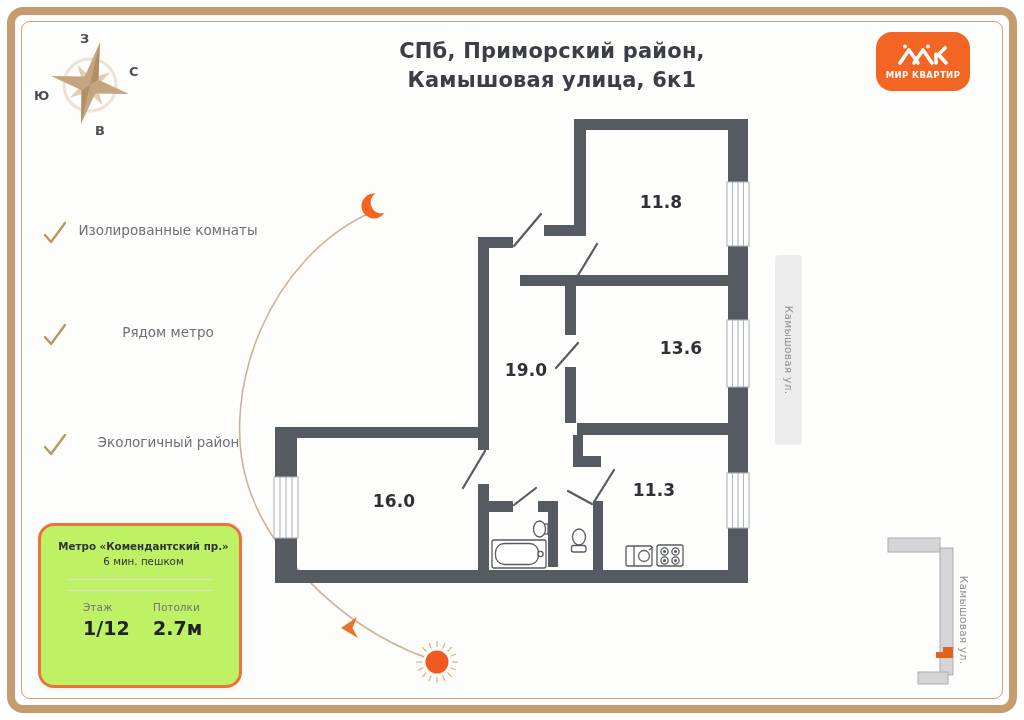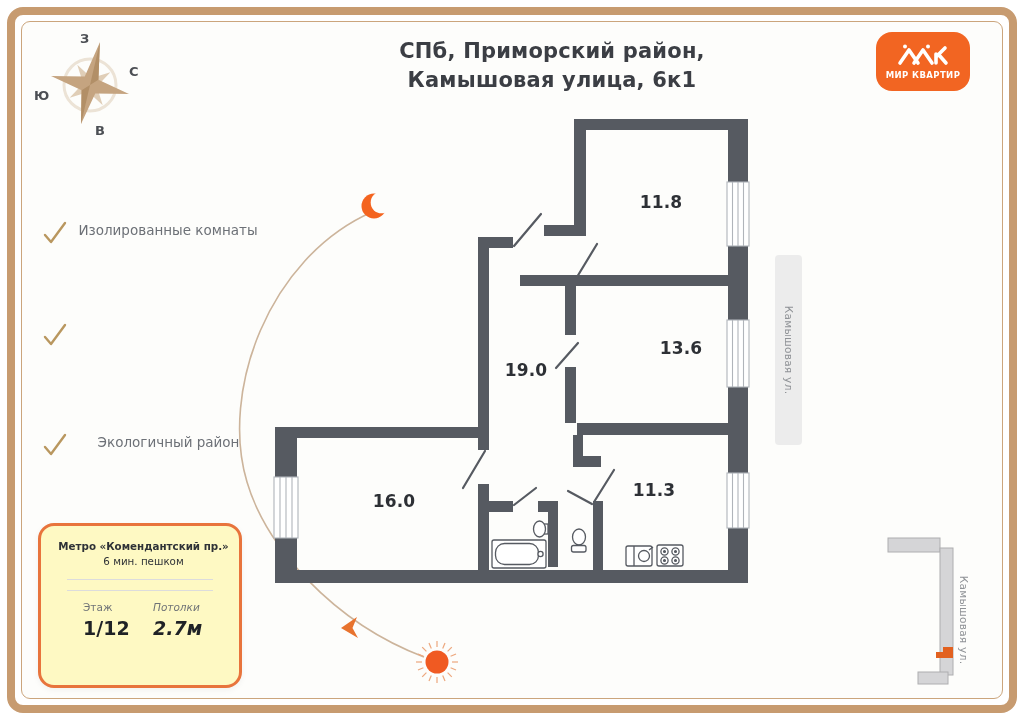--- a/index.html
+++ b/index.html
@@ -25,32 +25,32 @@
 
   
   .c-label{position:absolute;font-size:13px;font-weight:700;color:#4c4f54;}
 
   
   .feature{position:absolute;left:42px;width:216px;display:flex;align-items:flex-start;gap:10px;}
   .feature-label{flex:1;text-align:center;font-size:13.5px;color:#6d7177;line-height:21px;}
 
   
   .card{position:absolute;left:38px;top:523px;width:204px;height:165px;box-sizing:border-box;
-        background:#fef9c3;border:3px solid #e8743c;border-radius:16px;padding:13px 12px 10px;
+        background:#bef264;border:3px solid #e8743c;border-radius:16px;padding:13px 12px 10px;
         box-shadow:0 2px 6px rgba(0,0,0,0.05);}
   .card-header{display:flex;align-items:center;justify-content:center;gap:7px;}
   .metro-text{text-align:center;color:#2f3237;font-size:10.3px;line-height:15px;white-space:nowrap;}
   .metro-line1{font-weight:700;}
   .card-divider{border:0;border-top:1px solid #dcdcdc;margin:10px 14px;}
   .area-row{display:flex;align-items:center;}
   .area-label{margin-left:33px;width:54px;font-size:10.5px;color:#6f7377;line-height:13px;}
   .area-value{flex:1;text-align:center;font-size:22px;font-weight:700;color:#1f2226;}
   .cols{display:flex;}
   .col1{margin-left:30px;width:62px;}
-  .col2{flex:1;padding-left:8px;font-style:italic;}
+  .col2{flex:1;padding-left:8px;}
   .small-label{font-size:10.5px;color:#6f7377;}
   .big-value{margin-top:4px;font-size:19px;font-weight:700;color:#1f2226;}
 
   
   .room-label{position:absolute;transform:translate(-50%,-50%);font-size:17px;font-weight:700;
               color:#2d3035;letter-spacing:0.2px;white-space:nowrap;}
   .street-label{position:absolute;transform:translate(-50%,-50%) rotate(90deg);font-size:10.5px;
                 color:#8f9296;white-space:nowrap;letter-spacing:0.3px;}
 </style>
 </head>
@@ -229,20 +229,21 @@
 <div class="feature" style="top:220px;">
   <svg width="26" height="26" viewBox="0 0 26 26">
     <path d="M3 15 L9 22 L23 3" stroke="#b9975f" stroke-width="2.4" fill="none" stroke-linecap="round" stroke-linejoin="round"></path>
   </svg>
   <div class="feature-label">Изолированные комнаты</div>
 </div>
 <div class="feature" style="top:322px;">
   <svg width="26" height="26" viewBox="0 0 26 26">
     <path d="M3 15 L9 22 L23 3" stroke="#b9975f" stroke-width="2.4" fill="none" stroke-linecap="round" stroke-linejoin="round"></path>
   </svg>
+  <div class="feature-label">Рядом метро</div>
 </div>
 <div class="feature" style="top:432px;gap:11px;">
   <svg width="26" height="26" viewBox="0 0 26 26">
     <path d="M3 15 L9 22 L23 3" stroke="#b9975f" stroke-width="2.4" fill="none" stroke-linecap="round" stroke-linejoin="round"></path>
   </svg>
   <div class="feature-label">Экологичный район</div>
 </div>
 
 <div class="card">
   <div class="card-header">

